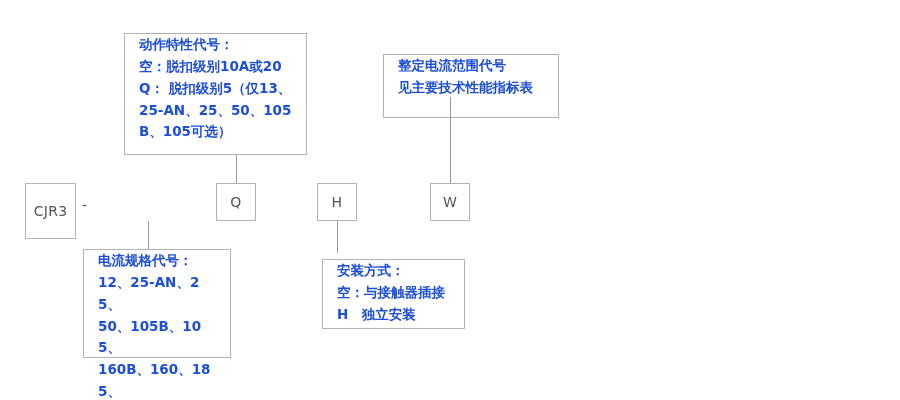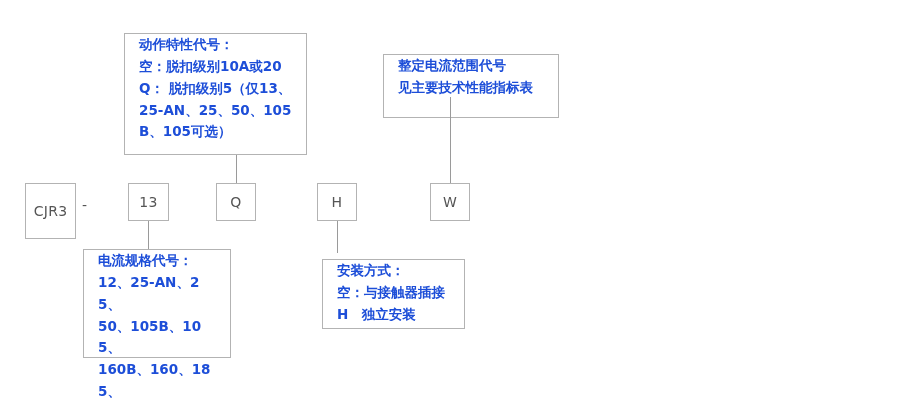--- a/index.html
+++ b/index.html
@@ -87,21 +87,20 @@
   <div class="vline" style="left:450px; top:97px; height:86px;"></div>
 
   <div class="vline" style="left:148px; top:221px; height:28px;"></div>
 
   <div class="vline" style="left:337px; top:221px; height:32px;"></div>
 
   <div class="box code-box" style="left:25px; top:183px; width:51px; height:56px;">CJR3</div>
 
   <div class="dash" style="left:82px; top:198px;">-</div>
 
-  <div class="box code-box" style="left:128px; top:183px; width:41px; height:38px;">13</div>
 
   <div class="box code-box" style="left:216px; top:183px; width:40px; height:38px;">Q</div>
 
   <div class="box code-box" style="left:317px; top:183px; width:40px; height:38px;">H</div>
 
   <div class="box code-box" style="left:430px; top:183px; width:40px; height:38px;">W</div>
 
 </div>
 
 </body></html>

